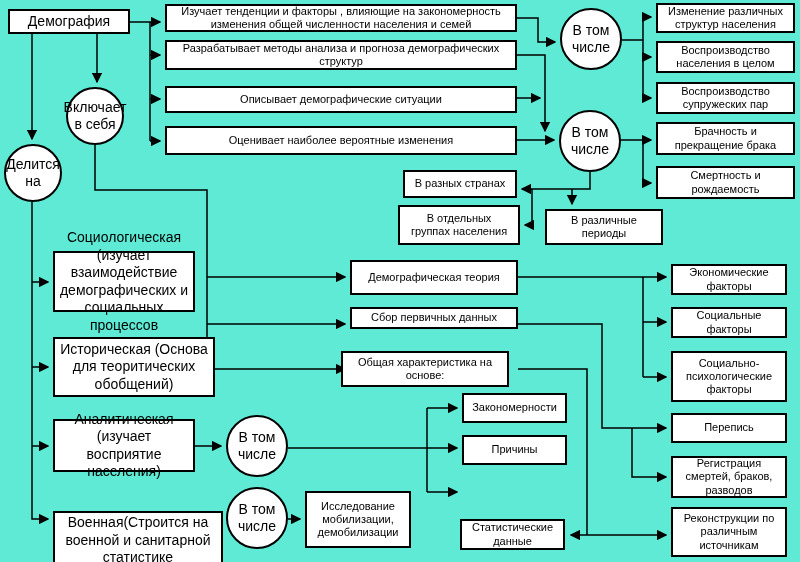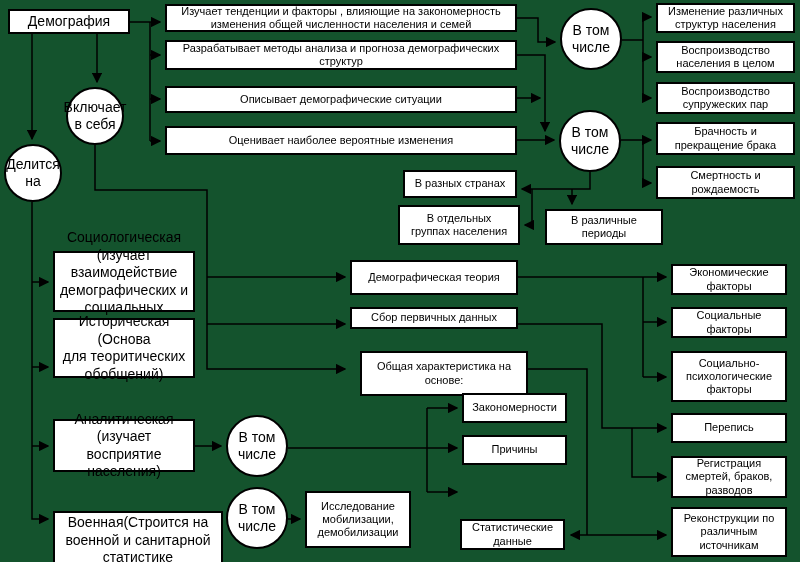--- a/index.html
+++ b/index.html
@@ -1,18 +1,18 @@
 <!DOCTYPE html>
 <html><head>
 <meta charset="utf-8">
 <style>
   html,body{margin:0;padding:0;background:#ffffff;}
   *{box-sizing:border-box;}
   #canvas{
-    position:relative;width:800px;height:562px;background:#14532d;
+    position:relative;width:800px;height:562px;background:#5eead4;
     font-family:"Liberation Sans","DejaVu Sans",sans-serif;color:#000;
     overflow:hidden;
   }
   #wires{position:absolute;left:0;top:0;z-index:1;}
   .box{
     position:absolute;z-index:2;background:#fff;border:2px solid #000;
     display:flex;align-items:center;justify-content:center;text-align:center;
     white-space:pre-line;font-size:11px;line-height:1.2;padding:1px 3px;
   }
   .circle{
@@ -131,32 +131,32 @@
   <div class="box" style="left:403px;top:170px;width:114px;height:28px">В разных странах</div>
   <div class="box" style="left:398px;top:205px;width:122px;height:40px">В отдельных
 группах населения</div>
   <div class="box" style="left:545px;top:209px;width:118px;height:36px">В различные
 периоды</div>
 
   <div class="box sm" style="left:53px;top:251px;width:142px;height:61px">Социологическая
 (изучает взаимодействие
 демографических и
 социальных процессов</div>
-  <div class="box sm" style="left:53px;top:318px;width:142px;height:60px">Историческая (Основа
+  <div class="box sm" style="left:53px;top:337px;width:162px;height:60px">Историческая (Основа
 для теоритических
 обобщений)</div>
   <div class="box sm" style="left:53px;top:419px;width:142px;height:53px">Аналитическая (изучает
 восприятие населения)</div>
   <div class="box sm" style="left:53px;top:511px;width:170px;height:59px">Военная(Строится на
 военной и санитарной
 статистике</div>
 
   <div class="box" style="left:350px;top:260px;width:168px;height:35px">Демографическая теория</div>
   <div class="box" style="left:350px;top:307px;width:168px;height:22px">Сбор первичных данных</div>
-  <div class="box" style="left:360px;top:351px;width:168px;height:45px">Общая характеристика на
+  <div class="box" style="left:341px;top:351px;width:168px;height:36px">Общая характеристика на
 основе:</div>
 
   <div class="box" style="left:671px;top:264px;width:116px;height:31px">Экономические
 факторы</div>
   <div class="box" style="left:671px;top:307px;width:116px;height:31px">Социальные
 факторы</div>
   <div class="box" style="left:671px;top:351px;width:116px;height:51px">Социально-
 психологические
 факторы</div>
 

